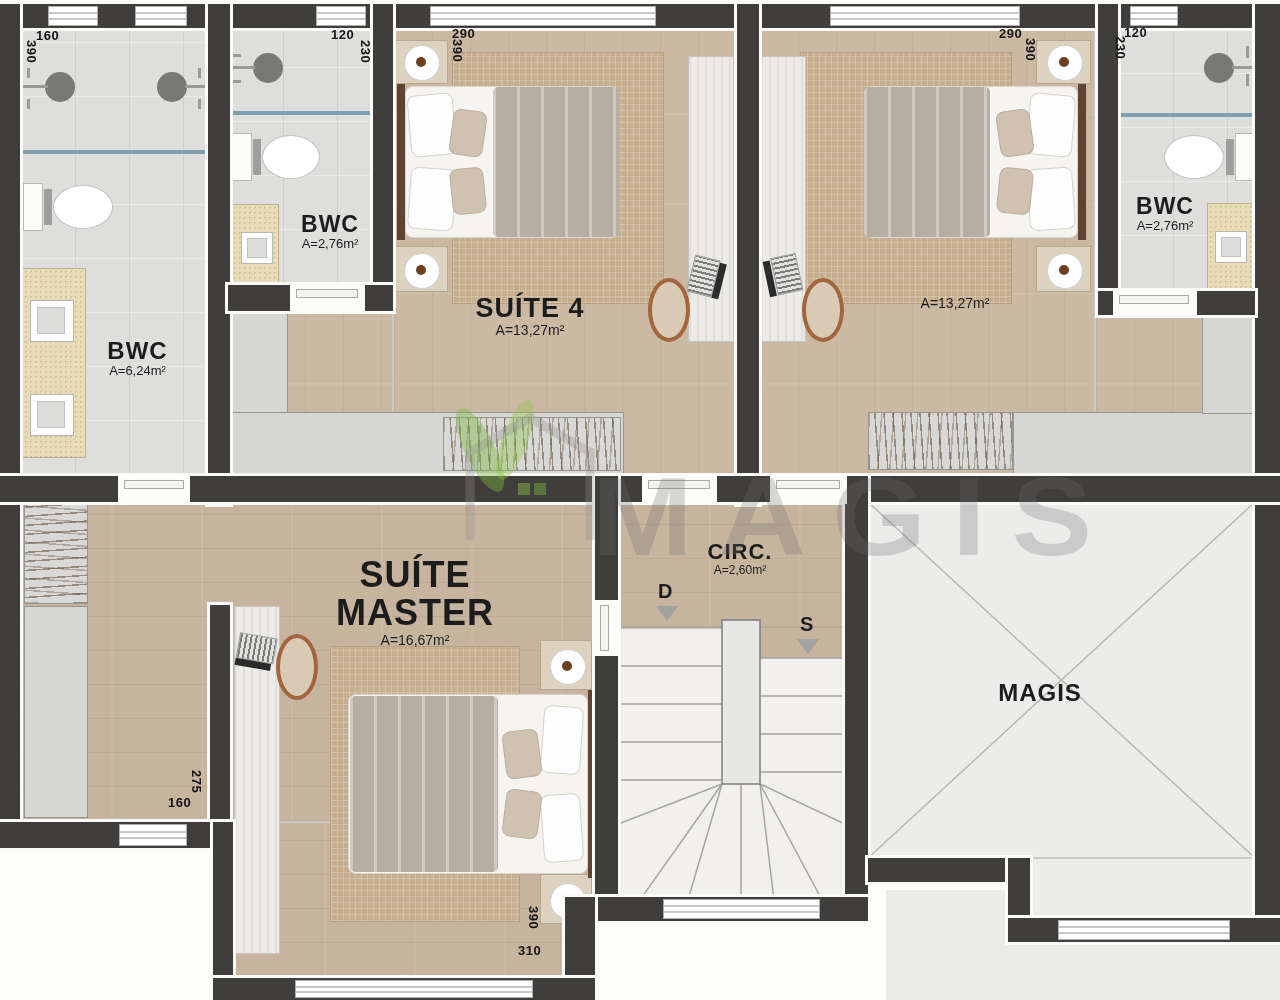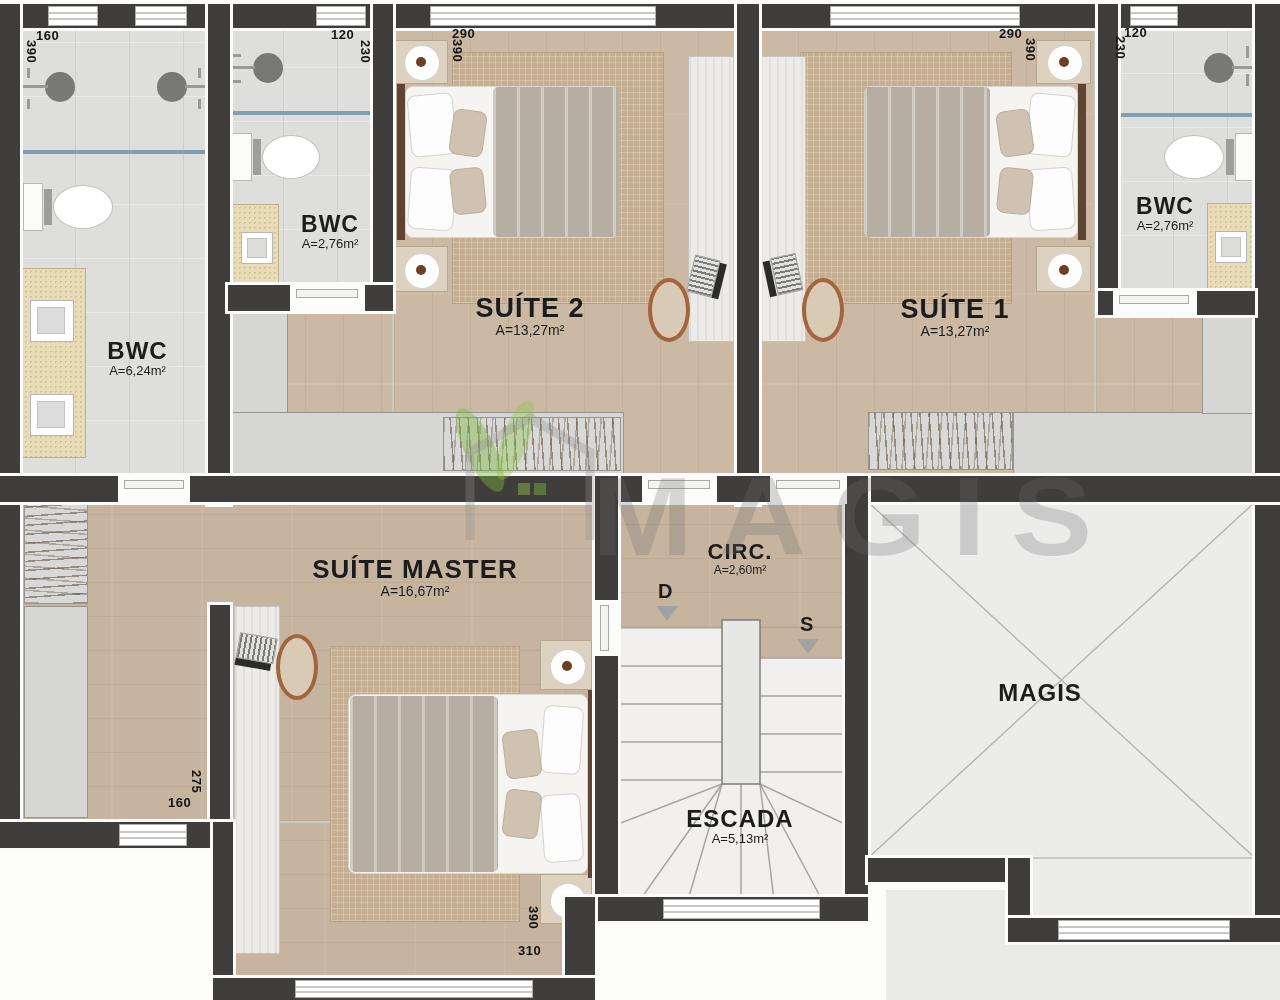--- a/index.html
+++ b/index.html
@@ -290,42 +290,37 @@
 
   <div class="rlab" style="left:60px;top:338px;width:155px;">
     <div class="rname" style="font-size:24px;">BWC</div>
     <div class="rarea" style="font-size:13px;">A=6,24m²</div>
   </div>
   <div class="rlab" style="left:270px;top:212px;width:120px;">
     <div class="rname" style="font-size:23px;">BWC</div>
     <div class="rarea" style="font-size:13px;">A=2,76m²</div>
   </div>
   <div class="rlab" style="left:420px;top:294px;width:220px;">
-    <div class="rname" style="font-size:27px;">SUÍTE 2</div>
+    <div class="rname" style="font-size:27px;">SUÍTE 4</div>
     <div class="rarea" style="font-size:14px;">A=13,27m²</div>
   </div>
   <div class="rlab" style="left:845px;top:295px;width:220px;">
-    <div class="rname" style="font-size:27px;">SUÍTE 1</div>
     <div class="rarea" style="font-size:14px;">A=13,27m²</div>
   </div>
   <div class="rlab" style="left:1105px;top:194px;width:120px;">
     <div class="rname" style="font-size:23px;">BWC</div>
     <div class="rarea" style="font-size:13px;">A=2,76m²</div>
   </div>
   <div class="rlab" style="left:300px;top:556px;width:230px;">
-    <div class="rname" style="font-size:26px;">SUÍTE MASTER</div>
+    <div class="rname" style="font-size:36px;">SUÍTE MASTER</div>
     <div class="rarea" style="font-size:14px;">A=16,67m²</div>
   </div>
   <div class="rlab" style="left:680px;top:540px;width:120px;">
     <div class="rname" style="font-size:22px;">CIRC.</div>
     <div class="rarea" style="font-size:12px;">A=2,60m²</div>
-  </div>
-  <div class="rlab" style="left:660px;top:806px;width:160px;">
-    <div class="rname" style="font-size:24px;">ESCADA</div>
-    <div class="rarea" style="font-size:13px;">A=5,13m²</div>
   </div>
   <div class="rlab" style="left:980px;top:680px;width:120px;">
     <div class="rname" style="font-size:24px;">MAGIS</div>
   </div>
 
   <div class="arrowL" style="left:658px;top:580px;">D</div>
   <div class="triDown" style="left:656px;top:606px;"></div>
   <div class="arrowL" style="left:800px;top:613px;">S</div>
   <div class="triDown" style="left:797px;top:639px;"></div>
 

